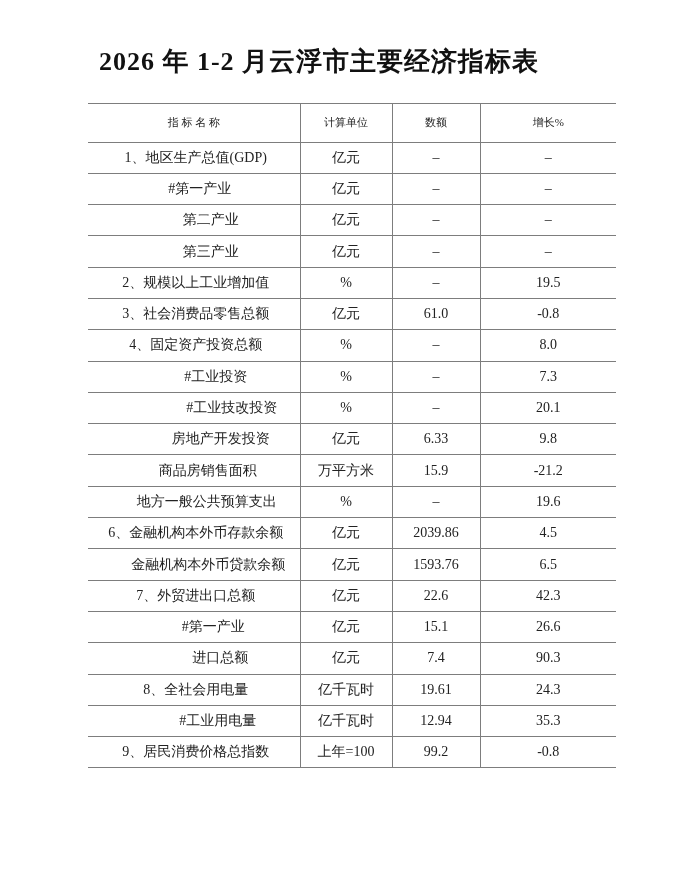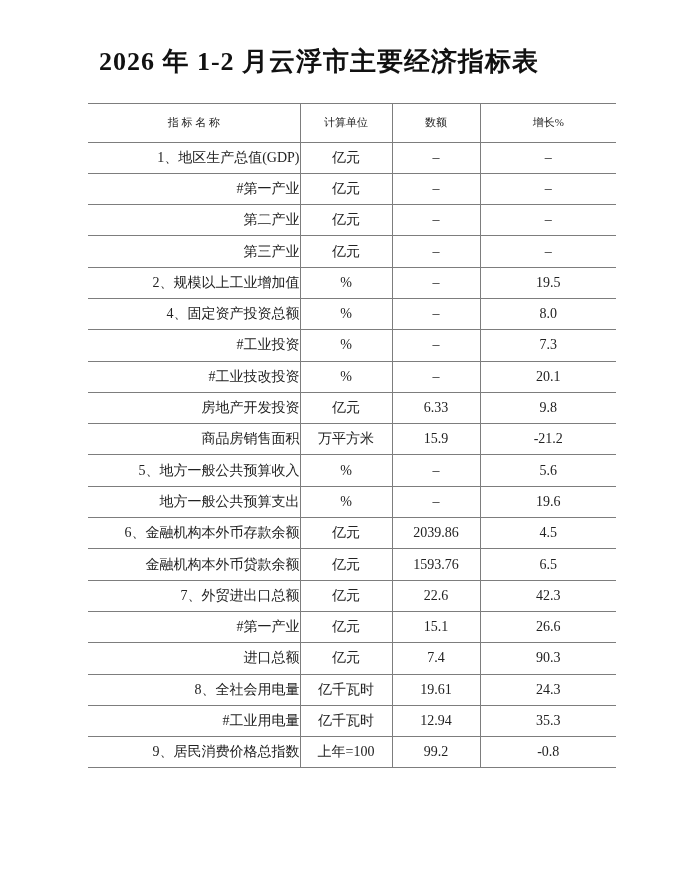--- a/index.html
+++ b/index.html
@@ -52,21 +52,21 @@
     height:39px;
     font-weight:normal;
     text-align:center;
     font-size:11px;
   }
   td{height:31.3px;}
   th:nth-child(1),th:nth-child(2),th:nth-child(3),
   td:nth-child(1),td:nth-child(2),td:nth-child(3){
     border-right:1px solid var(--border-color);
   }
-  td.c-name{text-align:right;padding-left:4px;}
+  td.c-name{text-align:center;padding-left:4px;}
   td.c-unit,td.c-amount,td.c-growth{text-align:center;}
 </style>
 </head>
 <body>
 
 <div class="page">
   <div class="doc-title">2026 年 1-2 月云浮市主要经济指标表</div>
 
   <table class="indicators">
     <colgroup>
@@ -108,20 +108,26 @@
           <td class="c-amount">–</td>
           <td class="c-growth">–</td>
         </tr>
         <tr>
           <td class="c-name" style="padding-left: 4px;">2、规模以上工业增加值</td>
           <td class="c-unit">%</td>
           <td class="c-amount">–</td>
           <td class="c-growth">19.5</td>
         </tr>
         <tr>
+          <td class="c-name" style="padding-left: 4px;">3、社会消费品零售总额</td>
+          <td class="c-unit">亿元</td>
+          <td class="c-amount">61.0</td>
+          <td class="c-growth">-0.8</td>
+        </tr>
+        <tr>
           <td class="c-name" style="padding-left: 4px;">4、固定资产投资总额</td>
           <td class="c-unit">%</td>
           <td class="c-amount">–</td>
           <td class="c-growth">8.0</td>
         </tr>
         <tr>
           <td class="c-name" style="padding-left: 44px;">#工业投资</td>
           <td class="c-unit">%</td>
           <td class="c-amount">–</td>
           <td class="c-growth">7.3</td>
@@ -136,26 +142,20 @@
           <td class="c-name" style="padding-left: 54px;">房地产开发投资</td>
           <td class="c-unit">亿元</td>
           <td class="c-amount">6.33</td>
           <td class="c-growth">9.8</td>
         </tr>
         <tr>
           <td class="c-name" style="padding-left: 28px;">商品房销售面积</td>
           <td class="c-unit">万平方米</td>
           <td class="c-amount">15.9</td>
           <td class="c-growth">-21.2</td>
-        </tr>
-        <tr>
-          <td class="c-name" style="padding-left: 4px;">5、地方一般公共预算收入</td>
-          <td class="c-unit">%</td>
-          <td class="c-amount">–</td>
-          <td class="c-growth">5.6</td>
         </tr>
         <tr>
           <td class="c-name" style="padding-left: 26px;">地方一般公共预算支出</td>
           <td class="c-unit">%</td>
           <td class="c-amount">–</td>
           <td class="c-growth">19.6</td>
         </tr>
         <tr>
           <td class="c-name" style="padding-left: 4px;">6、金融机构本外币存款余额</td>
           <td class="c-unit">亿元</td>

